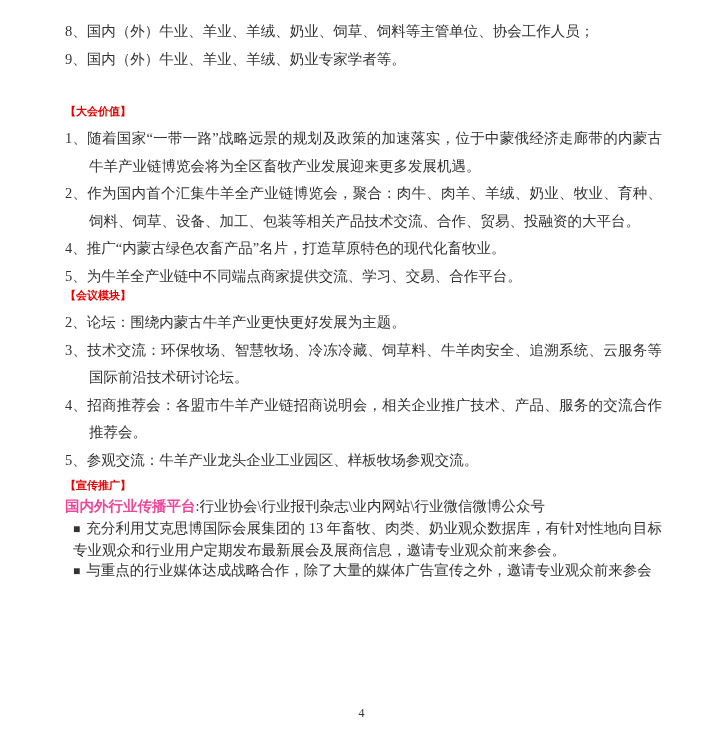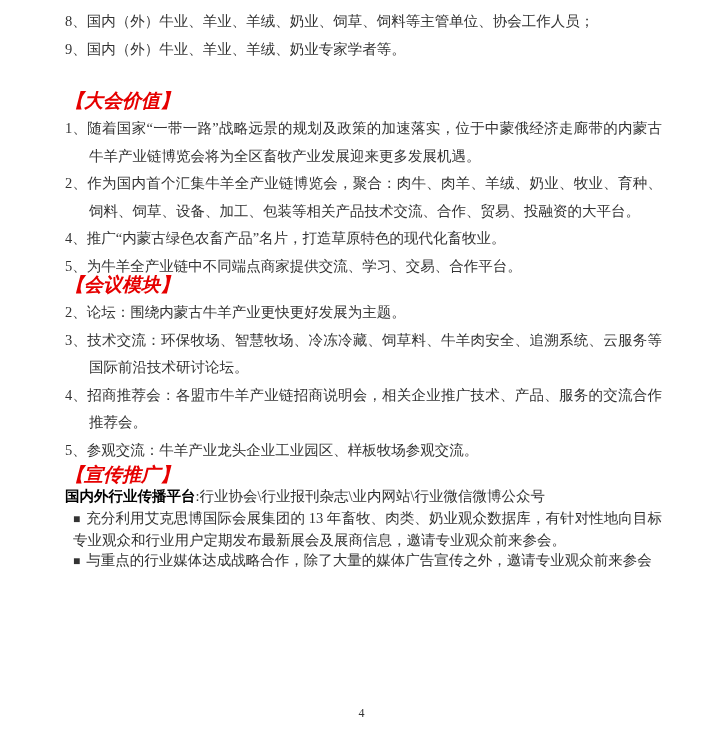--- a/index.html
+++ b/index.html
@@ -9,56 +9,55 @@
   }
   body {
     width: 723px;
     height: 729px;
     overflow: hidden;
     position: relative;
     font-family: "Liberation Serif", "DejaVu Serif", serif;
     color: #333333;
   }
   .content {
-    padding: 8px 61px 0 65px;
+    padding: 18px 61px 0 65px;
   }
   .num-item {
     font-size: 14.5px;
     line-height: 27.5px;
     text-align: justify;
     text-justify: inter-ideograph;
     padding-left: 24px;
     text-indent: -24px;
   }
   .sec-title {
-    font-size: 19px;
+    font-size: 11px;
     font-weight: bold;
     color: #e60000;
     line-height: 28px;
-    font-style: italic;
   }
   .sec-title.first {
     margin-top: 24px;
   }
   .sec-title.second {
     margin-top: -9px;
   }
   .sec-title.promo {
     margin-top: 0;
     line-height: 22px;
   }
   .platform-line {
     font-size: 14.5px;
     line-height: 21px;
     text-align: justify;
     text-justify: inter-ideograph;
   }
   .platform-line .label {
     font-weight: bold;
-    color: #000000;
+    color: #ec4899;
     font-family: Liberation Mono, monospace;
   }
   .bullet-para {
     font-size: 14.5px;
     line-height: 20.5px;
     text-align: justify;
     text-justify: inter-ideograph;
     margin-left: 8px;
   }
   .bullet-para .sq {

